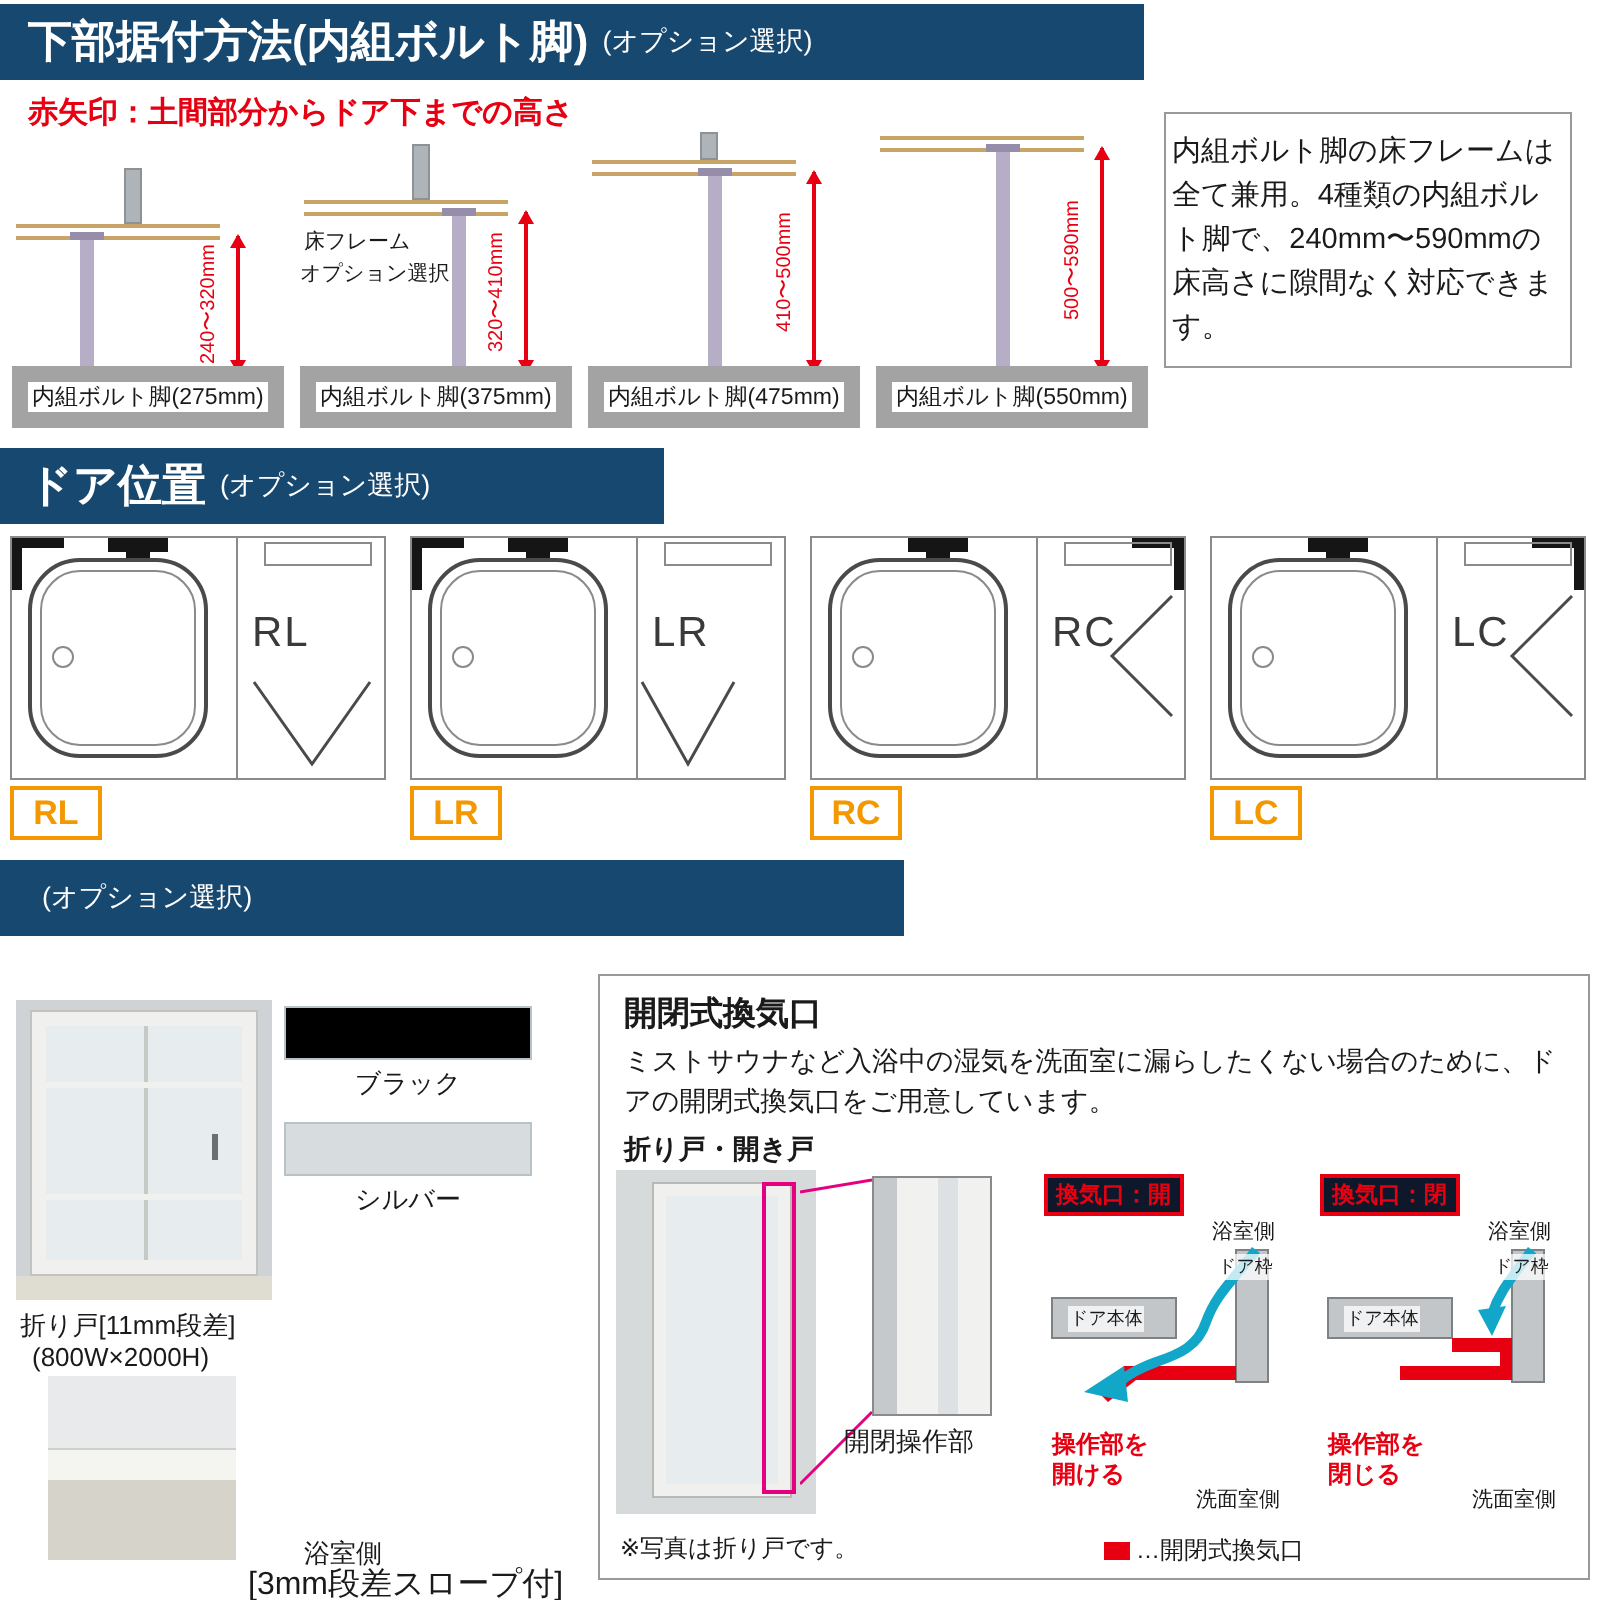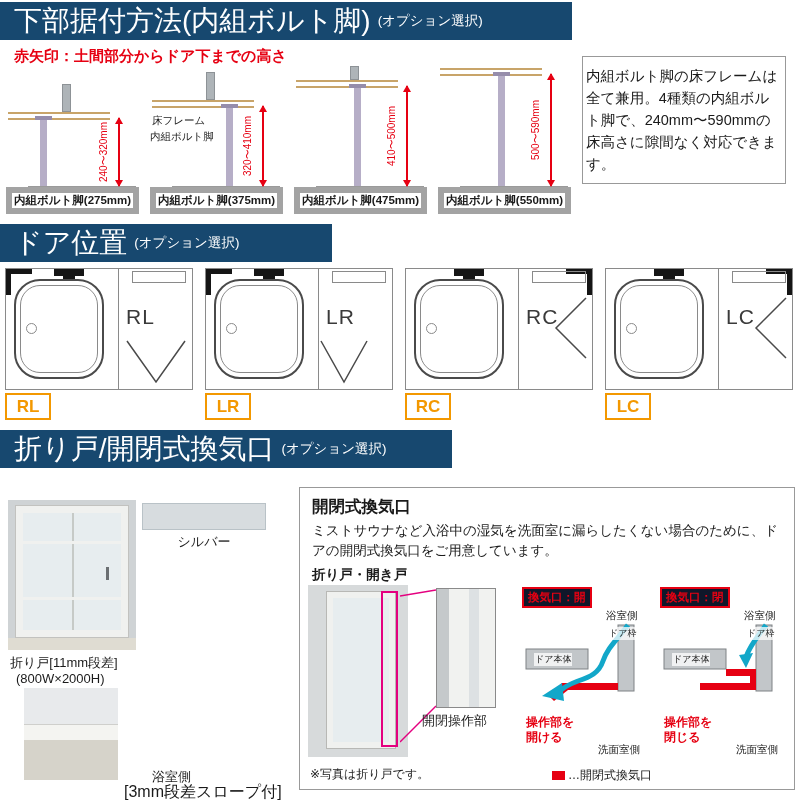--- a/index.html
+++ b/index.html
@@ -1,21 +1,21 @@
 <!DOCTYPE html>
 <html><head>
 <meta charset="utf-8">
 <style>
   html,body{margin:0;padding:0;background:#fff;}
   body{font-family:"Liberation Sans","DejaVu Sans",sans-serif;color:#1a1a1a;}
   .page{position:relative;width:800px;height:800px;background:#fff;overflow:hidden;}
 
   
   .hdr{position:absolute;left:0;background:#17486f;color:#fff;display:flex;align-items:center;padding-left:14px;box-sizing:border-box;}
-  .hdr-main{font-size:28px;font-weight:normal;white-space:nowrap;}
+  .hdr-main{font-size:22px;font-weight:bold;white-space:nowrap;}
   .hdr-sub{font-size:13.5px;margin-left:7px;white-space:nowrap;}
   #hdr1{top:2px;width:572px;height:38px;}
   #hdr2{top:224px;width:332px;height:38px;}
   #hdr3{top:430px;width:452px;height:38px;}
 
   
   #red-note{position:absolute;left:14px;top:47px;color:#e60012;font-weight:bold;font-size:15px;}
   #info-box{position:absolute;left:582px;top:56px;width:196px;padding:8px 3px;border:1px solid #999;font-size:14.5px;line-height:1.52;}
   #bolt-row{position:absolute;left:6px;top:64px;width:572px;height:152px;display:flex;gap:8px;}
   .bolt{position:relative;width:136px;height:152px;flex:0 0 auto;}
@@ -24,21 +24,21 @@
   .sill::before{top:0}.sill::after{bottom:0}
   .stub{position:absolute;width:9px;background:#aeb4b8;border:1px solid #8d9296;box-sizing:border-box;}
   .leg{position:absolute;width:7px;background:#b6aec7;}
   .legcap{position:absolute;width:17px;height:4px;background:#968dab;}
   .ground{position:absolute;left:22px;top:122px;width:108px;border-top:1px solid #9a9a9a;}
   .varrow{position:absolute;width:2px;background:#e60012;}
   .varrow::before,.varrow::after{content:"";position:absolute;left:-3px;width:0;height:0;border-left:4px solid transparent;border-right:4px solid transparent;}
   .varrow::before{top:-1px;border-bottom:7px solid #e60012;}
   .varrow::after{bottom:-1px;border-top:7px solid #e60012;}
   .range{position:absolute;width:80px;text-align:center;color:#e60012;font-size:10px;white-space:nowrap;transform:rotate(-90deg);}
-  .bolt-label{position:absolute;left:0;bottom:2px;border:6px solid #a3a3a3;font-weight:bold;font-size:11.5px;padding:0 2px;background:#fff;white-space:nowrap;text-align:right;}
+  .bolt-label{position:absolute;left:0;bottom:2px;border:8px solid #a3a3a3;font-weight:normal;font-size:11.5px;padding:0 2px;background:#fff;white-space:nowrap;text-align:right;}
   .callout{position:absolute;font-size:10.5px;white-space:nowrap;background:#fff;}
   .d1 .sill{top:48px}.d1 .stub{left:56px;top:20px;height:28px}.d1 .leg{left:34px;top:56px;height:66px}.d1 .legcap{left:29px;top:52px}.d1 .varrow{left:112px;top:54px;height:68px}.d1 .range{left:58px;top:81px}
   .d2 .sill{top:36px}.d2 .stub{left:56px;top:8px;height:28px}.d2 .leg{left:76px;top:44px;height:78px}.d2 .legcap{left:71px;top:40px}.d2 .varrow{left:112px;top:42px;height:80px}.d2 .range{left:58px;top:75px}
   .d2 .c-frame{left:2px;top:50px}.d2 .c-leg{left:0;top:66px}
   .d3 .sill{top:16px}.d3 .stub{left:56px;top:2px;height:14px}.d3 .leg{left:60px;top:24px;height:98px}.d3 .legcap{left:55px;top:20px}.d3 .varrow{left:112px;top:22px;height:100px}.d3 .range{left:58px;top:65px}
   .d4 .sill{top:4px}.d4 .leg{left:60px;top:12px;height:110px}.d4 .legcap{left:55px;top:8px}.d4 .varrow{left:112px;top:10px;height:112px}.d4 .range{left:58px;top:59px}
 
   
   #plans-row{position:absolute;left:5px;top:268px;width:792px;height:122px;display:flex;gap:12px;}
   .plan{position:relative;width:188px;height:122px;border:1px solid #8a8a8a;box-sizing:border-box;background:#fff;flex:0 0 auto;}
@@ -139,21 +139,21 @@
       <div class="bolt-label">内組ボルト脚(275mm)</div>
     </div>
 
     <div class="bolt d2">
       <div class="sill"></div>
       <div class="stub"></div>
       <div class="legcap"></div>
       <div class="leg"></div>
       <div class="ground"></div>
       <div class="callout c-frame">床フレーム</div>
-      <div class="callout c-leg">内組ボルト脚</div>
+      <div class="callout c-leg">オプション選択</div>
       <div class="varrow"></div>
       <div class="range">320〜410mm</div>
       <div class="bolt-label">内組ボルト脚(375mm)</div>
     </div>
 
     <div class="bolt d3">
       <div class="sill"></div>
       <div class="stub"></div>
       <div class="legcap"></div>
       <div class="leg"></div>
@@ -249,40 +249,43 @@
     </div>
 
   </div>
 
   <div class="code-box" id="cb1">RL</div>
   <div class="code-box" id="cb2">LR</div>
   <div class="code-box" id="cb3">RC</div>
   <div class="code-box" id="cb4">LC</div>
 
   <div class="hdr" id="hdr3">
-    <span class="hdr-main">折り戸/開閉式換気口</span>
     <span class="hdr-sub">(オプション選択)</span>
   </div>
 
 
   <div id="door-photo">
     <div class="dp-frame">
       <div class="dp-glass">
         <div class="dp-mid"></div>
         <div class="dp-rail r1"></div>
         <div class="dp-rail r2"></div>
         <div class="dp-handle"></div>
       </div>
     </div>
     <div class="dp-floor"></div>
   </div>
   <div id="door-cap1">折り戸[11mm段差]</div>
   <div id="door-cap2">(800W×2000H)</div>
 
   <div id="swatches">
+    <div class="swatch-item">
+      <div class="swatch" style="background-color: rgb(0, 0, 0);"></div>
+      <div class="swatch-label">ブラック</div>
+    </div>
     <div class="swatch-item">
       <div class="swatch" style="background-color: rgb(215, 220, 223);"></div>
       <div class="swatch-label">シルバー</div>
     </div>
   </div>
 
   <div id="slope-photo">
     <div class="sp-top"></div>
     <div class="sp-sill"></div>
     <div class="sp-floor"></div>

